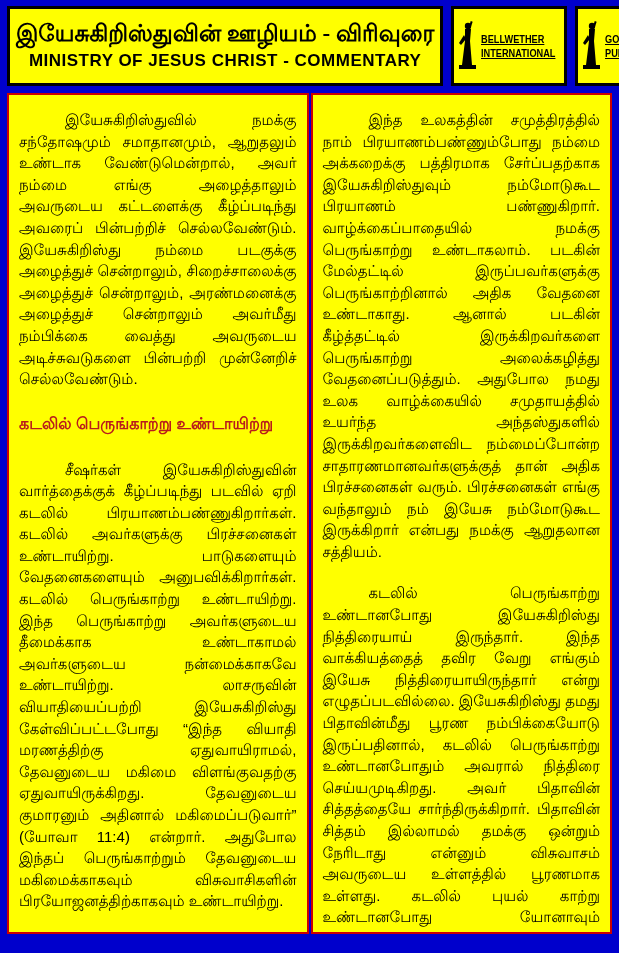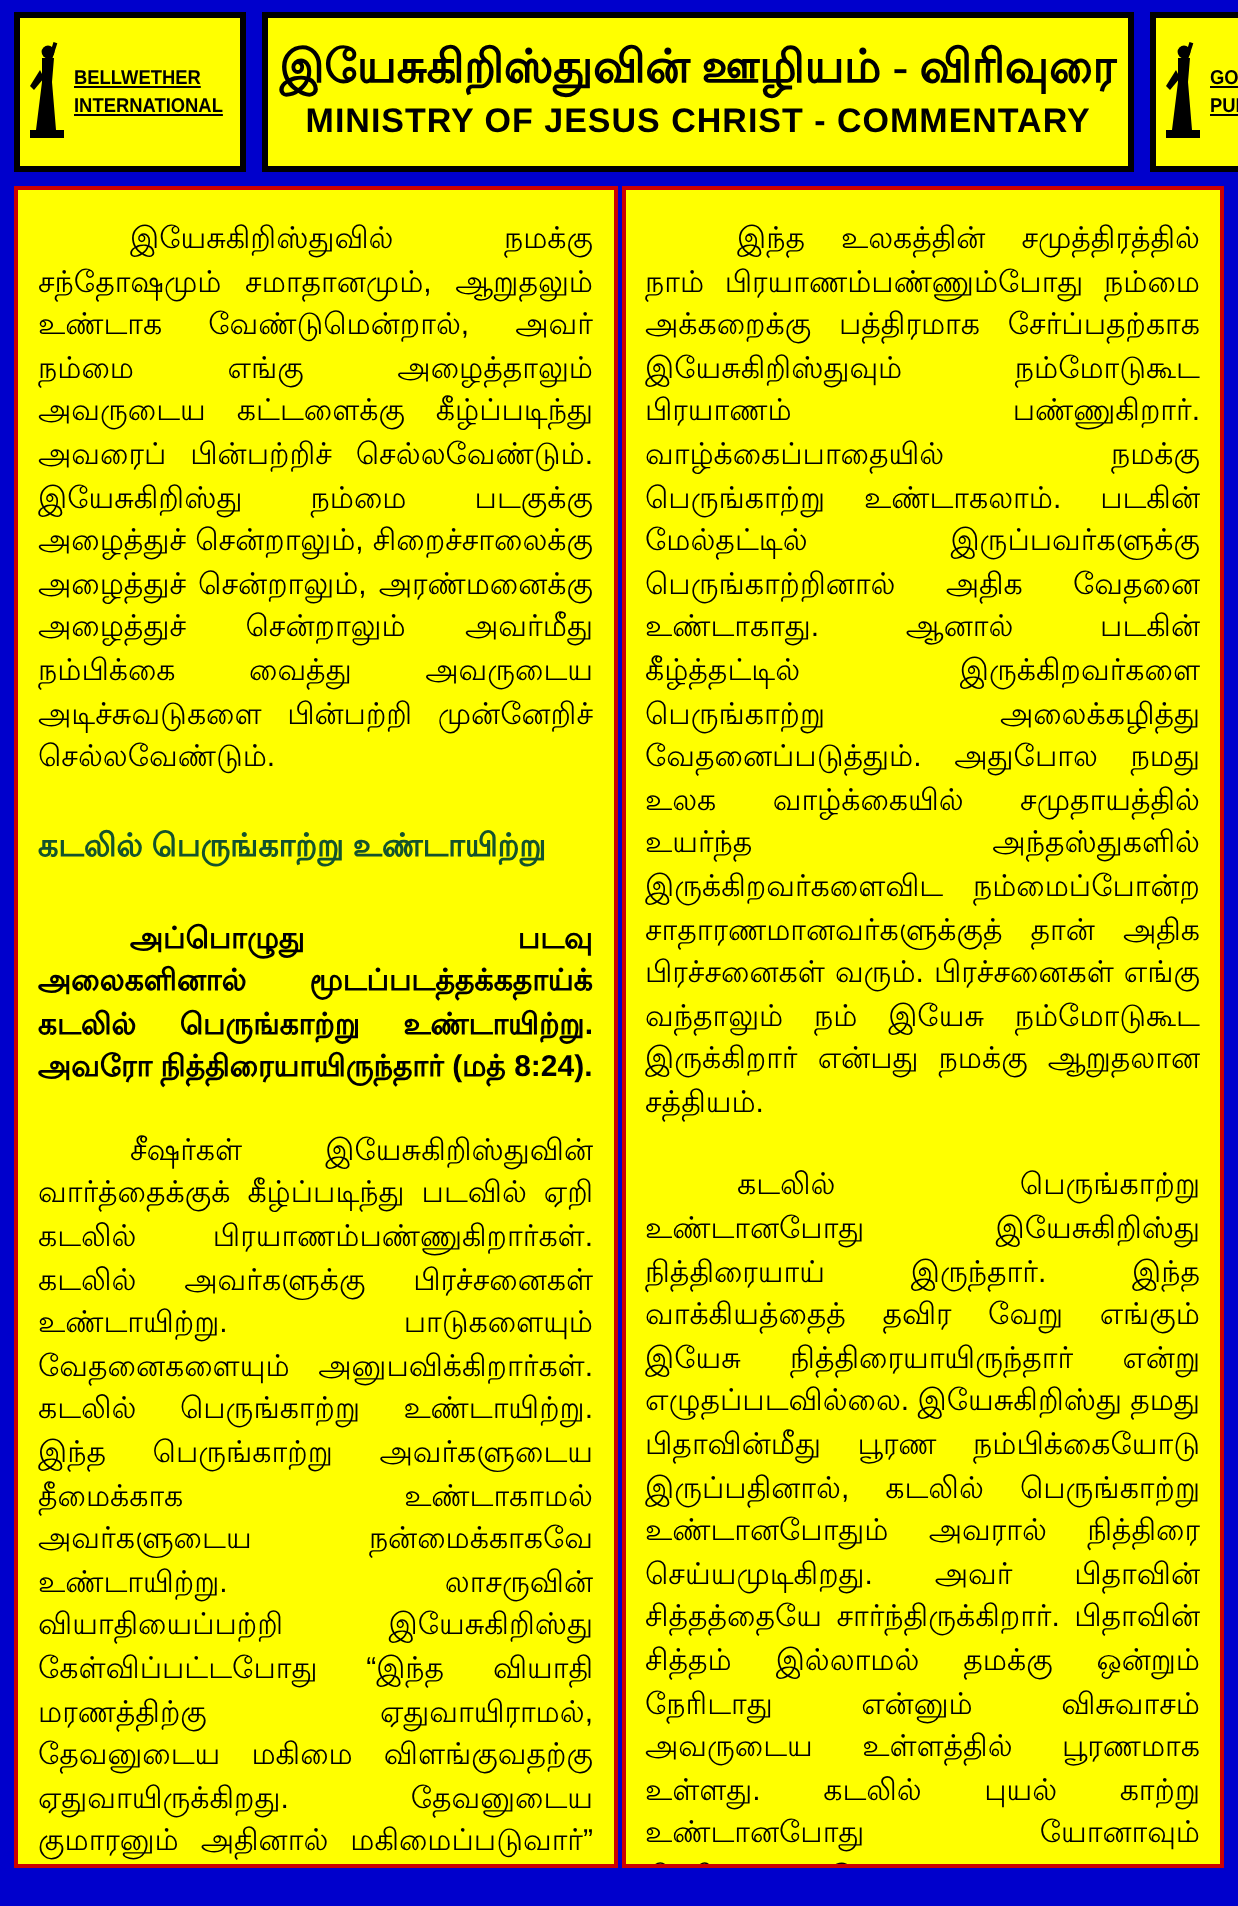--- a/index.html
+++ b/index.html
@@ -98,55 +98,55 @@
     margin: 0 0 20px 0;
     color: #000;
     font-size: 15px;
     line-height: 1.44;
     text-align: justify;
     text-indent: 46px;
   }
   .col p.bold { font-weight: bold; }
   .col h2 {
     margin: 24px 0 24px 0;
-    color: #14532d;
+    color: #b91c1c;
     font-size: 16px;
     font-weight: bold;
     text-indent: 0;
     line-height: 1.3;
   }
 </style>
 </head>
 <body>
 
 <div class="page">
 
   <div class="header">
+
+    <div class="hbox title-box">
+      <div class="title-tamil">இயேசுகிறிஸ்துவின் ஊழியம் - விரிவுரை</div>
+      <div class="title-english">MINISTRY OF JESUS CHRIST - COMMENTARY</div>
+    </div>
 
     <div class="hbox logo-box">
       <span class="logo-icon">
         <svg width="22" height="50" viewBox="0 0 22 50">
           <g fill="#000000">
             <circle cx="12" cy="5" r="3.2"></circle>
             <rect x="13.5" y="0" width="2" height="8" transform="rotate(18 14 4)"></rect>
             <path d="M9,8 L15,8 L14,20 L16,44 L6,44 L9,20 Z"></path>
             <path d="M8,14 L3,22 L5,24 L10,18 Z"></path>
             <rect x="3" y="44" width="17" height="4"></rect>
           </g>
         </svg>
       </span>
       <span class="logo-text">
         <span class="logo-line">BELLWETHER</span>
         <span class="logo-line">INTERNATIONAL</span>
       </span>
-    </div>
-
-    <div class="hbox title-box">
-      <div class="title-tamil">இயேசுகிறிஸ்துவின் ஊழியம் - விரிவுரை</div>
-      <div class="title-english">MINISTRY OF JESUS CHRIST - COMMENTARY</div>
     </div>
 
     <div class="hbox logo-box">
       <span class="logo-icon">
         <svg width="22" height="50" viewBox="0 0 22 50">
           <g fill="#000000">
             <circle cx="12" cy="5" r="3.2"></circle>
             <rect x="13.5" y="0" width="2" height="8" transform="rotate(18 14 4)"></rect>
             <path d="M9,8 L15,8 L14,20 L16,44 L6,44 L9,20 Z"></path>
             <path d="M8,14 L3,22 L5,24 L10,18 Z"></path>
@@ -160,21 +160,20 @@
       </span>
     </div>
 
   </div>
 
   <div class="columns">
 
     <div class="col">
       <p>இயேசுகிறிஸ்துவில் நமக்கு சந்தோஷமும் சமாதானமும், ஆறுதலும் உண்டாக வேண்டுமென்றால், அவர் நம்மை எங்கு அழைத்தாலும் அவருடைய கட்டளைக்கு கீழ்ப்படிந்து அவரைப் பின்பற்றிச் செல்லவேண்டும். இயேசுகிறிஸ்து நம்மை படகுக்கு அழைத்துச் சென்றாலும், சிறைச்சாலைக்கு அழைத்துச் சென்றாலும், அரண்மனைக்கு அழைத்துச் சென்றாலும் அவர்மீது நம்பிக்கை வைத்து அவருடைய அடிச்சுவடுகளை பின்பற்றி முன்னேறிச் செல்லவேண்டும்.</p>
       <h2>கடலில் பெருங்காற்று உண்டாயிற்று</h2>
-      <p class="bold">அப்பொழுது படவு அலைகளினால் மூடப்படத்தக்கதாய்க் கடலில் பெருங்காற்று உண்டாயிற்று. அவரோ நித்திரையாயிருந்தார் (மத் 8:24).</p>
       <p>சீஷர்கள் இயேசுகிறிஸ்துவின் வார்த்தைக்குக் கீழ்ப்படிந்து படவில் ஏறி கடலில் பிரயாணம்பண்ணுகிறார்கள். கடலில் அவர்களுக்கு பிரச்சனைகள் உண்டாயிற்று. பாடுகளையும் வேதனைகளையும் அனுபவிக்கிறார்கள். கடலில் பெருங்காற்று உண்டாயிற்று. இந்த பெருங்காற்று அவர்களுடைய தீமைக்காக உண்டாகாமல் அவர்களுடைய நன்மைக்காகவே உண்டாயிற்று. லாசருவின் வியாதியைப்பற்றி இயேசுகிறிஸ்து கேள்விப்பட்டபோது “இந்த வியாதி மரணத்திற்கு ஏதுவாயிராமல், தேவனுடைய மகிமை விளங்குவதற்கு ஏதுவாயிருக்கிறது. தேவனுடைய குமாரனும் அதினால் மகிமைப்படுவார்” (யோவா 11:4) என்றார். அதுபோல இந்தப் பெருங்காற்றும் தேவனுடைய மகிமைக்காகவும் விசுவாசிகளின் பிரயோஜனத்திற்காகவும் உண்டாயிற்று.</p>
     </div>
 
     <div class="col">
       <p>இந்த உலகத்தின் சமுத்திரத்தில் நாம் பிரயாணம்பண்ணும்போது நம்மை அக்கறைக்கு பத்திரமாக சேர்ப்பதற்காக இயேசுகிறிஸ்துவும் நம்மோடுகூட பிரயாணம் பண்ணுகிறார். வாழ்க்கைப்பாதையில் நமக்கு பெருங்காற்று உண்டாகலாம். படகின் மேல்தட்டில் இருப்பவர்களுக்கு பெருங்காற்றினால் அதிக வேதனை உண்டாகாது. ஆனால் படகின் கீழ்த்தட்டில் இருக்கிறவர்களை பெருங்காற்று அலைக்கழித்து வேதனைப்படுத்தும். அதுபோல நமது உலக வாழ்க்கையில் சமுதாயத்தில் உயர்ந்த அந்தஸ்துகளில் இருக்கிறவர்களைவிட நம்மைப்போன்ற சாதாரணமானவர்களுக்குத் தான் அதிக பிரச்சனைகள் வரும். பிரச்சனைகள் எங்கு வந்தாலும் நம் இயேசு நம்மோடுகூட இருக்கிறார் என்பது நமக்கு ஆறுதலான சத்தியம்.</p>
       <p>கடலில் பெருங்காற்று உண்டானபோது இயேசுகிறிஸ்து நித்திரையாய் இருந்தார். இந்த வாக்கியத்தைத் தவிர வேறு எங்கும் இயேசு நித்திரையாயிருந்தார் என்று எழுதப்படவில்லை. இயேசுகிறிஸ்து தமது பிதாவின்மீது பூரண நம்பிக்கையோடு இருப்பதினால், கடலில் பெருங்காற்று உண்டானபோதும் அவரால் நித்திரை செய்யமுடிகிறது. அவர் பிதாவின் சித்தத்தையே சார்ந்திருக்கிறார். பிதாவின் சித்தம் இல்லாமல் தமக்கு ஒன்றும் நேரிடாது என்னும் விசுவாசம் அவருடைய உள்ளத்தில் பூரணமாக உள்ளது. கடலில் புயல் காற்று உண்டானபோது யோனாவும் நித்திரையாக இருந்தார்.</p>
 
     </div>
 
   </div>

